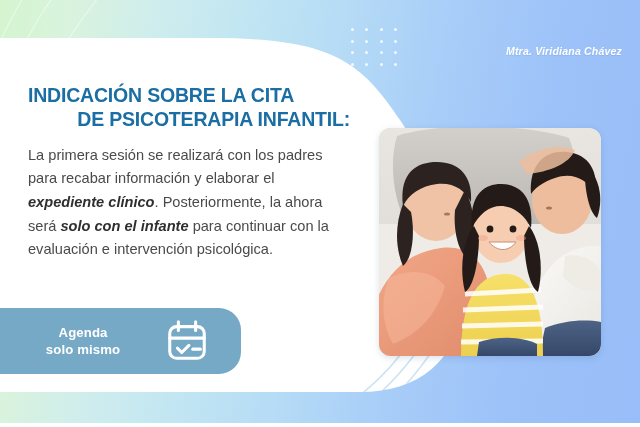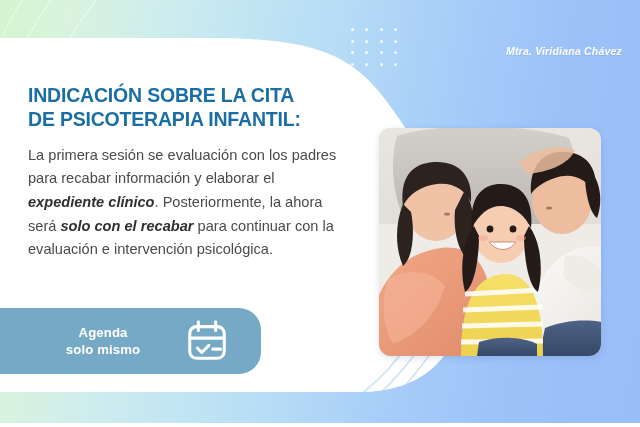--- a/index.html
+++ b/index.html
@@ -89,21 +89,21 @@
     margin-top: 23px;
   }
   .headline {
     color: #1a6ea3;
     font-weight: bold;
     font-size: 19.5px;
     line-height: 1.25;
     letter-spacing: -0.2px;
     margin: 0 0 12px 0;
   }
-  .headline .l2 { display: block; }
+  .headline .l2 { display: block; text-align: right; }
   .body-copy {
     color: #4a4a4a;
     font-size: 14.6px;
     line-height: 1.62;
     margin: 0;
   }
   .body-copy b { color: #2f2f2f; font-weight: bold; font-style: italic; }
   
   .photo {
     position: absolute;
@@ -124,21 +124,20 @@
     left: 0;
     top: 308px;
     width: 241px;
     height: 66px;
     background: #76a9c5;
     border-top-right-radius: 22px;
     border-bottom-right-radius: 22px;
     z-index: 8;
     display: flex;
     align-items: center;
-    padding-left: 20px;
   }
   .cta-text {
     color: #ffffff;
     font-weight: bold;
     font-size: 13.2px;
     line-height: 1.32;
     text-align: center;
     width: 150px;
     margin-left: 8px;
     letter-spacing: .1px;
@@ -215,21 +214,21 @@
 
   <div class="credit">
     <div>Mtra. Viridiana Chávez</div>
   </div>
 
   <div class="content">
     <h1 class="headline">
       <span class="l1">INDICACIÓN SOBRE LA CITA</span>
       <span class="l2">DE PSICOTERAPIA INFANTIL:</span>
     </h1>
-    <p class="body-copy"><span>La primera sesión se evaluación con los padres para recabar información y elaborar el </span><b>expediente clínico</b><span>. Posteriormente, la ahora será </span><b>solo con el recabar</b><span> para continuar con la evaluación e intervención psicológica.</span></p>
+    <p class="body-copy"><span>La primera sesión se realizará con los padres para recabar información y elaborar el </span><b>expediente clínico</b><span>. Posteriormente, la ahora será </span><b>solo con el infante</b><span> para continuar con la evaluación e intervención psicológica.</span></p>
   </div>
 
   <div class="photo">
     <svg viewBox="0 0 222 228" preserveAspectRatio="xMidYMid slice">
       <defs>
         <linearGradient id="wallg" x1="0" y1="0" x2="0" y2="1">
           <stop offset="0" stop-color="#e9e6e2"></stop>
           <stop offset="1" stop-color="#d8d4d0"></stop>
         </linearGradient>
         <linearGradient id="cushg" x1="0" y1="0" x2="0" y2="1">

